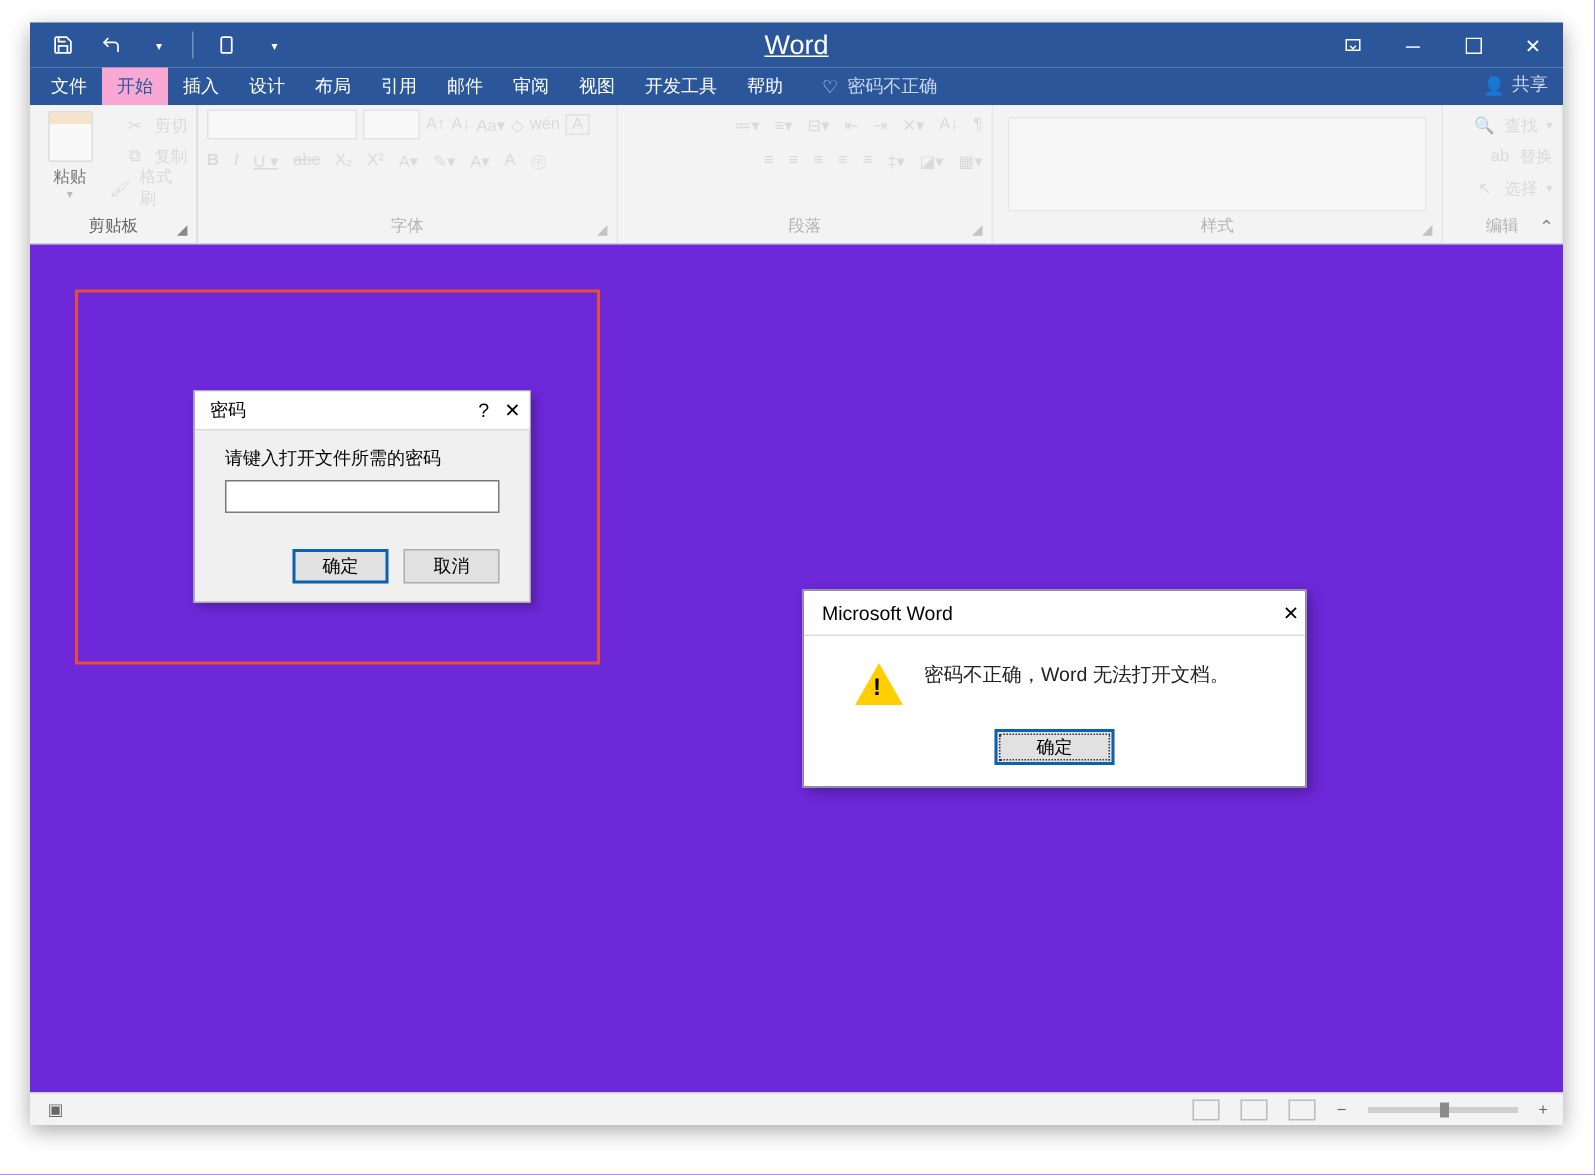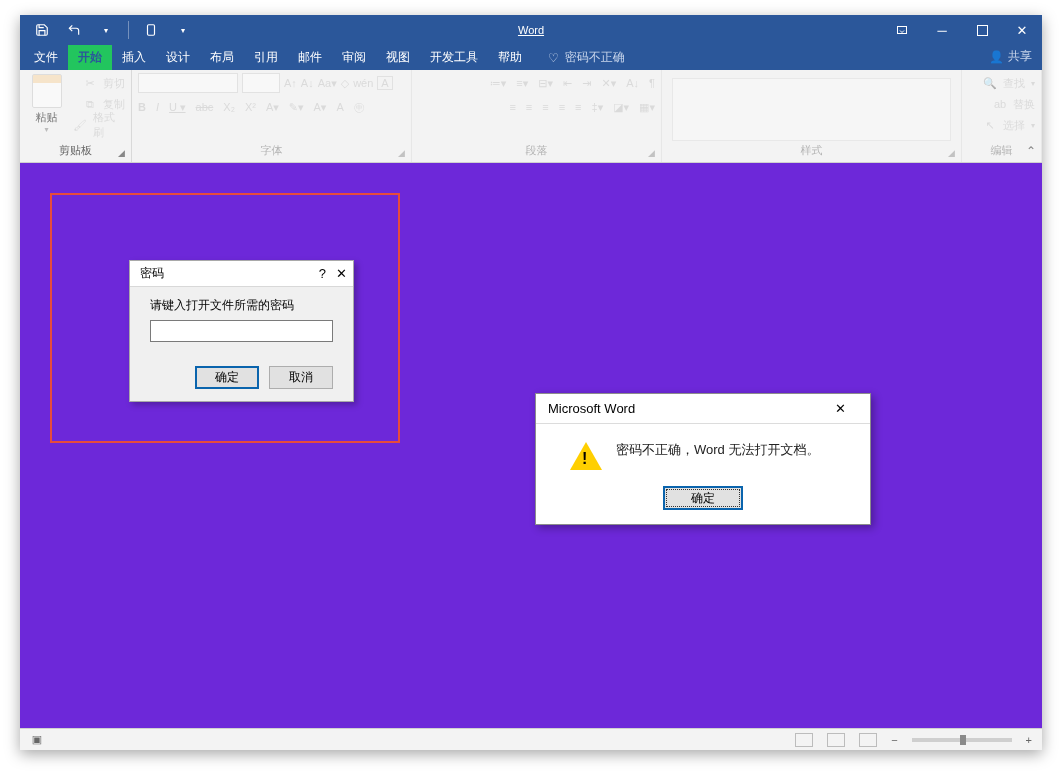--- a/index.html
+++ b/index.html
@@ -2,26 +2,26 @@
 <html><head>
 <meta charset="utf-8">
 <style>
 * { box-sizing: border-box; margin: 0; padding: 0; font-family: "Microsoft YaHei", "Segoe UI", sans-serif; }
 body { background: #fff; width: 1063px; height: 783px; position: relative; }
 .app-frame { position: absolute; left: 20px; top: 15px; width: 1022px; height: 735px; box-shadow: 0 4px 14px rgba(0,0,0,.35); background: #e6e6e6; }
 .titlebar { height: 30px; background: #2b579a; display: flex; align-items: center; color: #fff; font-size: 12px; position: relative; }
 .qat { display: flex; align-items: center; gap: 4px; padding-left: 8px; }
 .qat-btn { width: 28px; height: 24px; display: flex; align-items: center; justify-content: center; color: #fff; font-size: 14px; }
 .qat-sep { width: 1px; height: 18px; background: rgba(255,255,255,.35); margin: 0 4px; }
-.title-text { position: absolute; left: 0; right: 0; text-align: center; pointer-events: none; font-size: 11px; text-decoration: underline; }
+.title-text { position: absolute; left: 0; right: 0; text-align: center; pointer-events: none; font-size: 18px; text-decoration: underline; }
 .win-controls { position: absolute; right: 0; top: 0; display: flex; }
 .win-btn { width: 40px; height: 30px; display: flex; align-items: center; justify-content: center; color: #fff; font-size: 13px; }
 .menu-tabs { height: 25px; background: #2b579a; display: flex; align-items: flex-end; padding-left: 4px; gap: 0; color: #fff; font-size: 12px; position: relative; }
 .tab { padding: 4px 10px; cursor: default; }
-.tab.active { background: #22c55e; color: #2b579a; font-weight: bold; }
+.tab.active { background: #f9a8d4; color: #2b579a; }
 .tell-me { display: flex; align-items: center; gap: 6px; margin-left: 8px; color: #c8d5eb; font-size: 12px; padding: 4px 8px; }
 .share-btn { position: absolute; right: 10px; top: 3px; color: #c8d5eb; font-size: 12px; display:flex; align-items:center; gap:4px;}
 .ribbon { height: 93px; background: #f3f3f3; border-bottom: 1px solid #d0d0d0; display: flex; position: relative; }
 .rgroup { border-right: 1px solid #d9d9d9; display: flex; flex-direction: column; justify-content: space-between; padding: 4px 6px 2px 6px; }
 .rgroup-body { flex: 1; display: flex; gap: 6px; color: #b8b8b8; font-size: 12px; align-items: flex-start; }
 .rgroup-label { text-align: center; font-size: 11px; color: #666; padding: 2px 0; position: relative; }
 .rgroup-label .launcher { position: absolute; right: 0; bottom: 2px; font-size: 9px; color: #888; }
 .paste-col { width: 42px; text-align: center; color: #777; font-size: 11px; }
 .paste-ic { width: 30px; height: 34px; margin: 0 auto 2px; background: linear-gradient(#f9d9a9 0 25%, #fff 25% 100%); border: 1px solid #ccc; opacity: .55; border-radius: 2px; position: relative; }
 .mini-row { display:flex; gap:6px; align-items:center; color:#bdbdbd; font-size:11px; height:18px; }
@@ -35,21 +35,21 @@
 .highlight-box { position:absolute; left:30px; top:30px; width:350px; height:250px; border:2px solid #e74c3c; }
 .pw-dialog { position:absolute; left:77px; top:65px; width:225px; background:#f0f0f0; border:1px solid #a9a9a9; box-shadow:3px 3px 6px rgba(0,0,0,.25); font-size:12px; }
 .pw-title { height:26px; display:flex; align-items:center; justify-content:space-between; padding:0 6px 0 10px; background:#fff; border-bottom:1px solid #d8d8d8; }
 .pw-title-btns { display:flex; gap:10px; font-size:13px; }
 .pw-body { padding:10px 20px 12px; }
 .pw-input { width:100%; height:22px; border:1px solid #7a7a7a; background:#fff; margin-top:6px; padding:2px 4px; }
 .pw-buttons { display:flex; justify-content:flex-end; gap:10px; margin-top:24px; }
 .btn { min-width:64px; height:23px; border:1px solid #adadad; background:#e1e1e1; font-size:12px; display:flex; align-items:center; justify-content:center; }
 .btn.primary { border:2px solid #0a64ad; background:#e1e1e1; }
 .err-dialog { position:absolute; left:515px; top:230px; width:336px; background:#fff; border:1px solid #8c8c8c; box-shadow:3px 3px 8px rgba(0,0,0,.3); font-size:13px; }
-.err-title { height:30px; display:flex; align-items:center; justify-content:space-between; padding:0 24px 0 12px; border-bottom:1px solid #dcdcdc; font-weight:400; }
+.err-title { height:30px; display:flex; align-items:center; justify-content:space-between; padding:0 4px 0 12px; border-bottom:1px solid #dcdcdc; font-weight:400; }
 .err-body { display:flex; gap:14px; padding:16px 16px 6px 34px; }
 .warn-ic { width:0; height:0; border-left:16px solid transparent; border-right:16px solid transparent; border-bottom:28px solid #ffcf00; position:relative; margin-top:2px; }
 .warn-ic::after { content:"!"; position:absolute; left:-4px; top:8px; font-weight:bold; color:#000; font-size:16px; }
 .err-text { line-height:1.5; color:#222; }
 .err-buttons { display:flex; justify-content:center; padding:10px 0 14px; }
 .btn.focus { border:2px solid #0a64ad; outline:1px dotted #333; outline-offset:-4px; min-width:80px; height:24px; }
 .statusbar { position:absolute; left:0; right:0; bottom:0; height:22px; background:#f3f3f3; border-top:1px solid #d0d0d0; display:flex; align-items:center; justify-content:space-between; padding:0 10px; font-size:11px; color:#666; }
 .status-right { display:flex; align-items:center; gap:14px; }
 .view-btn { width:18px; height:14px; border:1px solid #bcbcbc; }
 .zoom-track { width:100px; height:4px; background:#cfcfcf; position:relative; }

